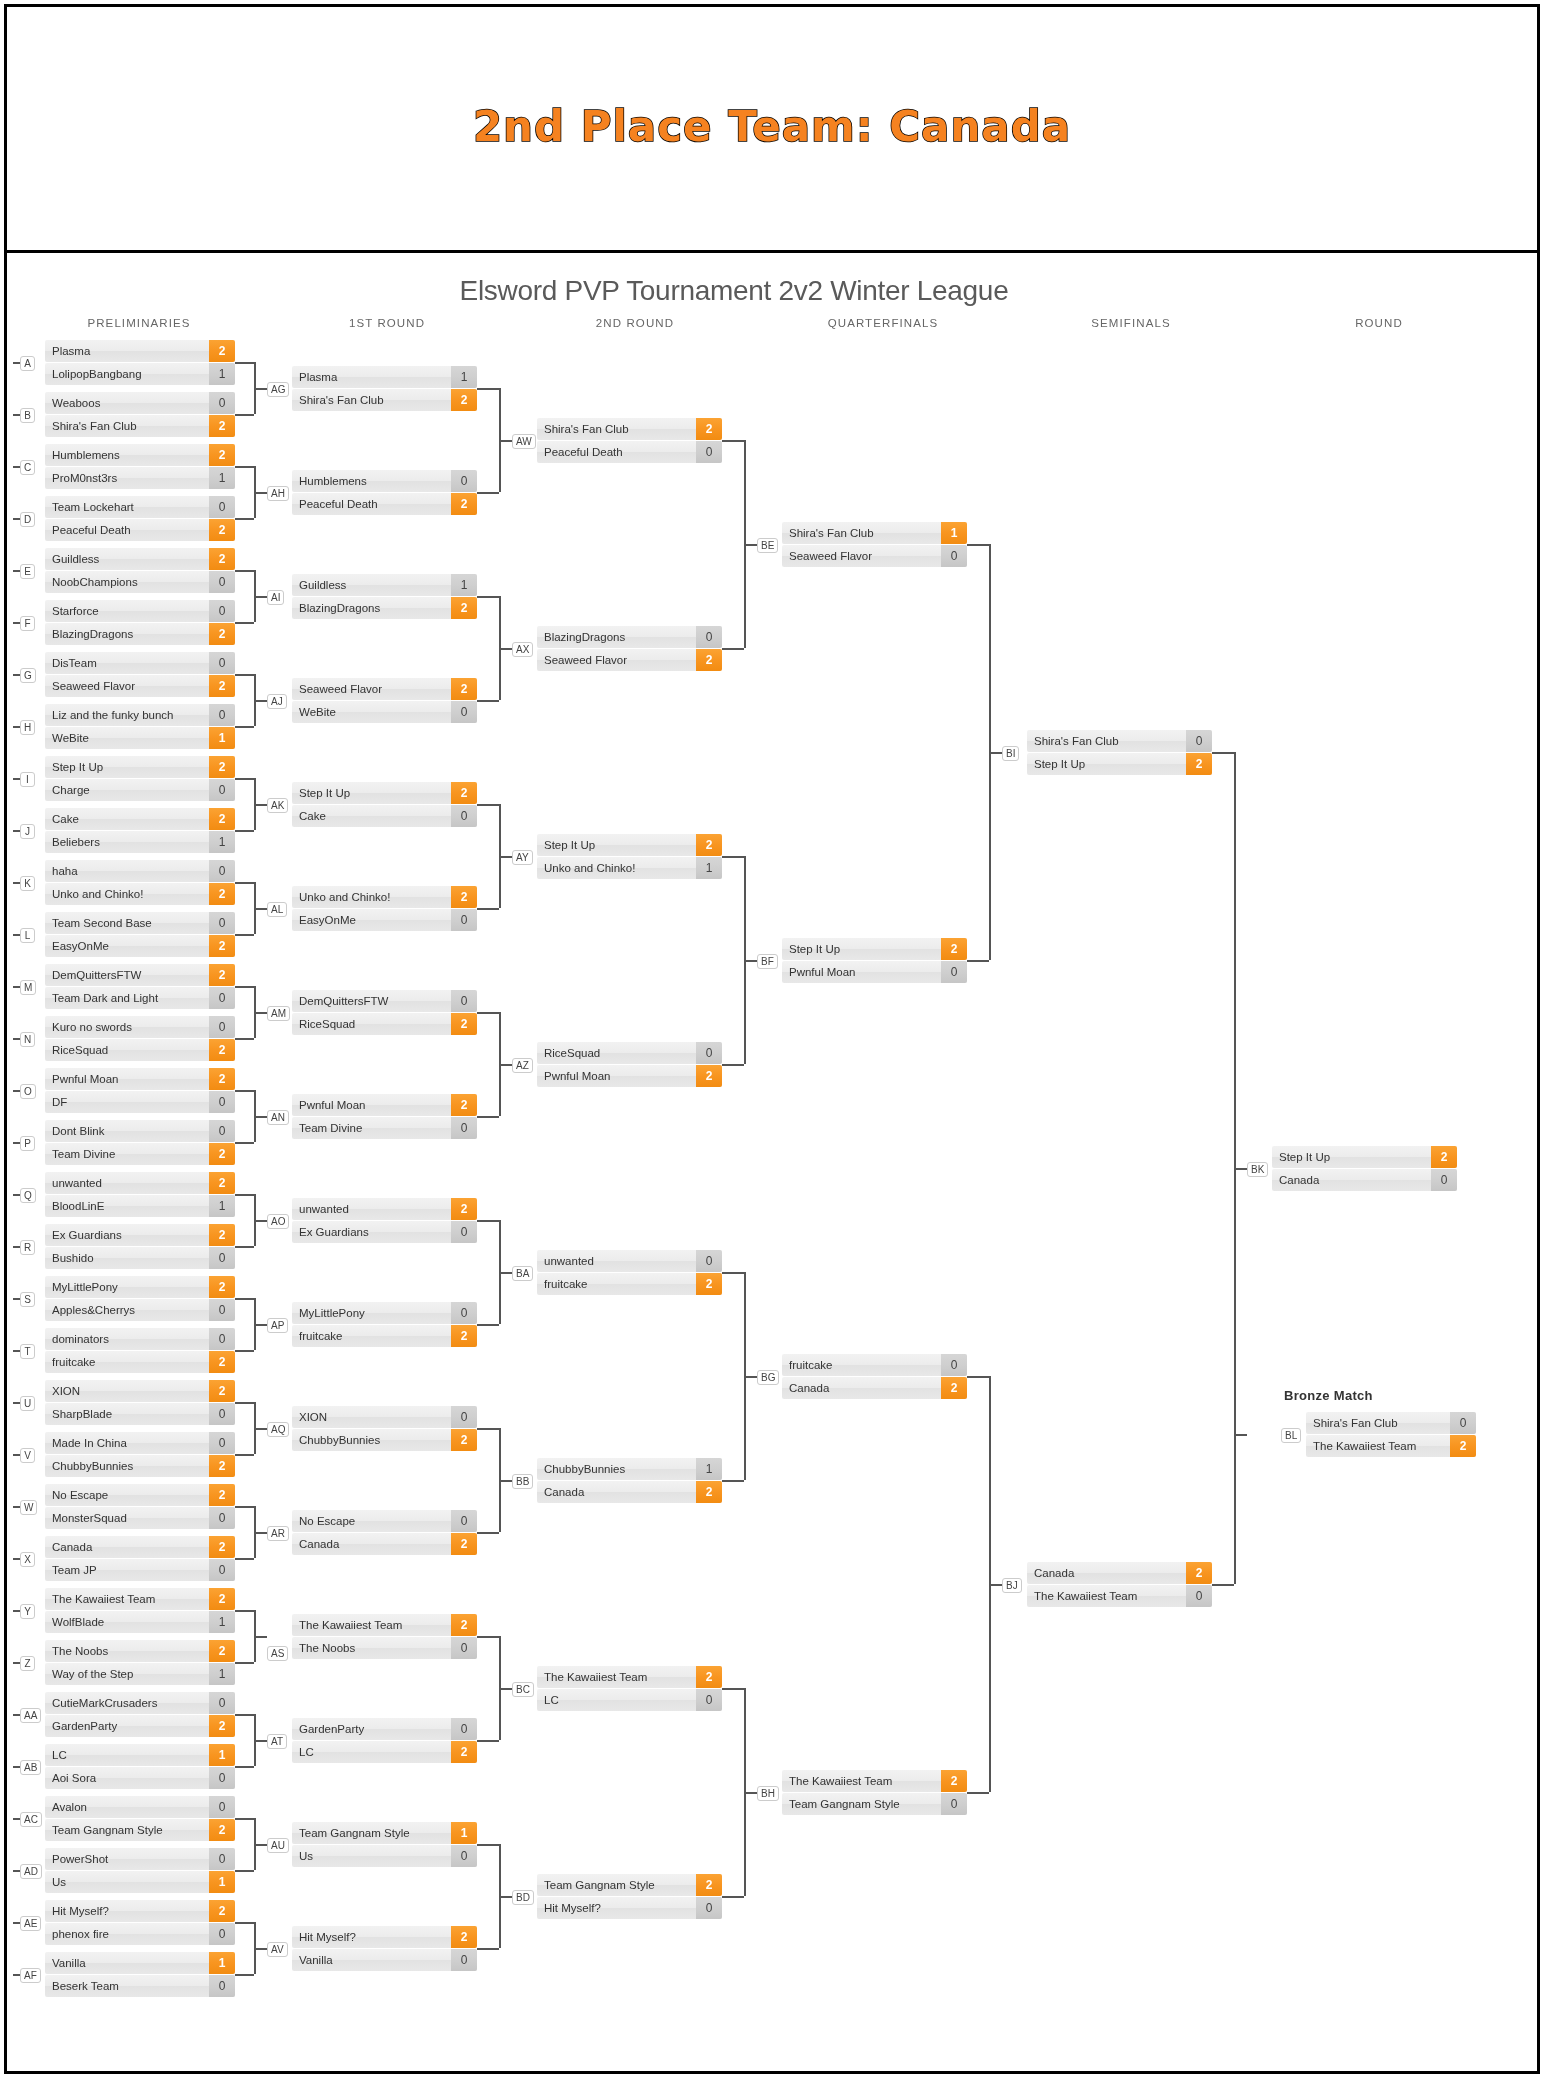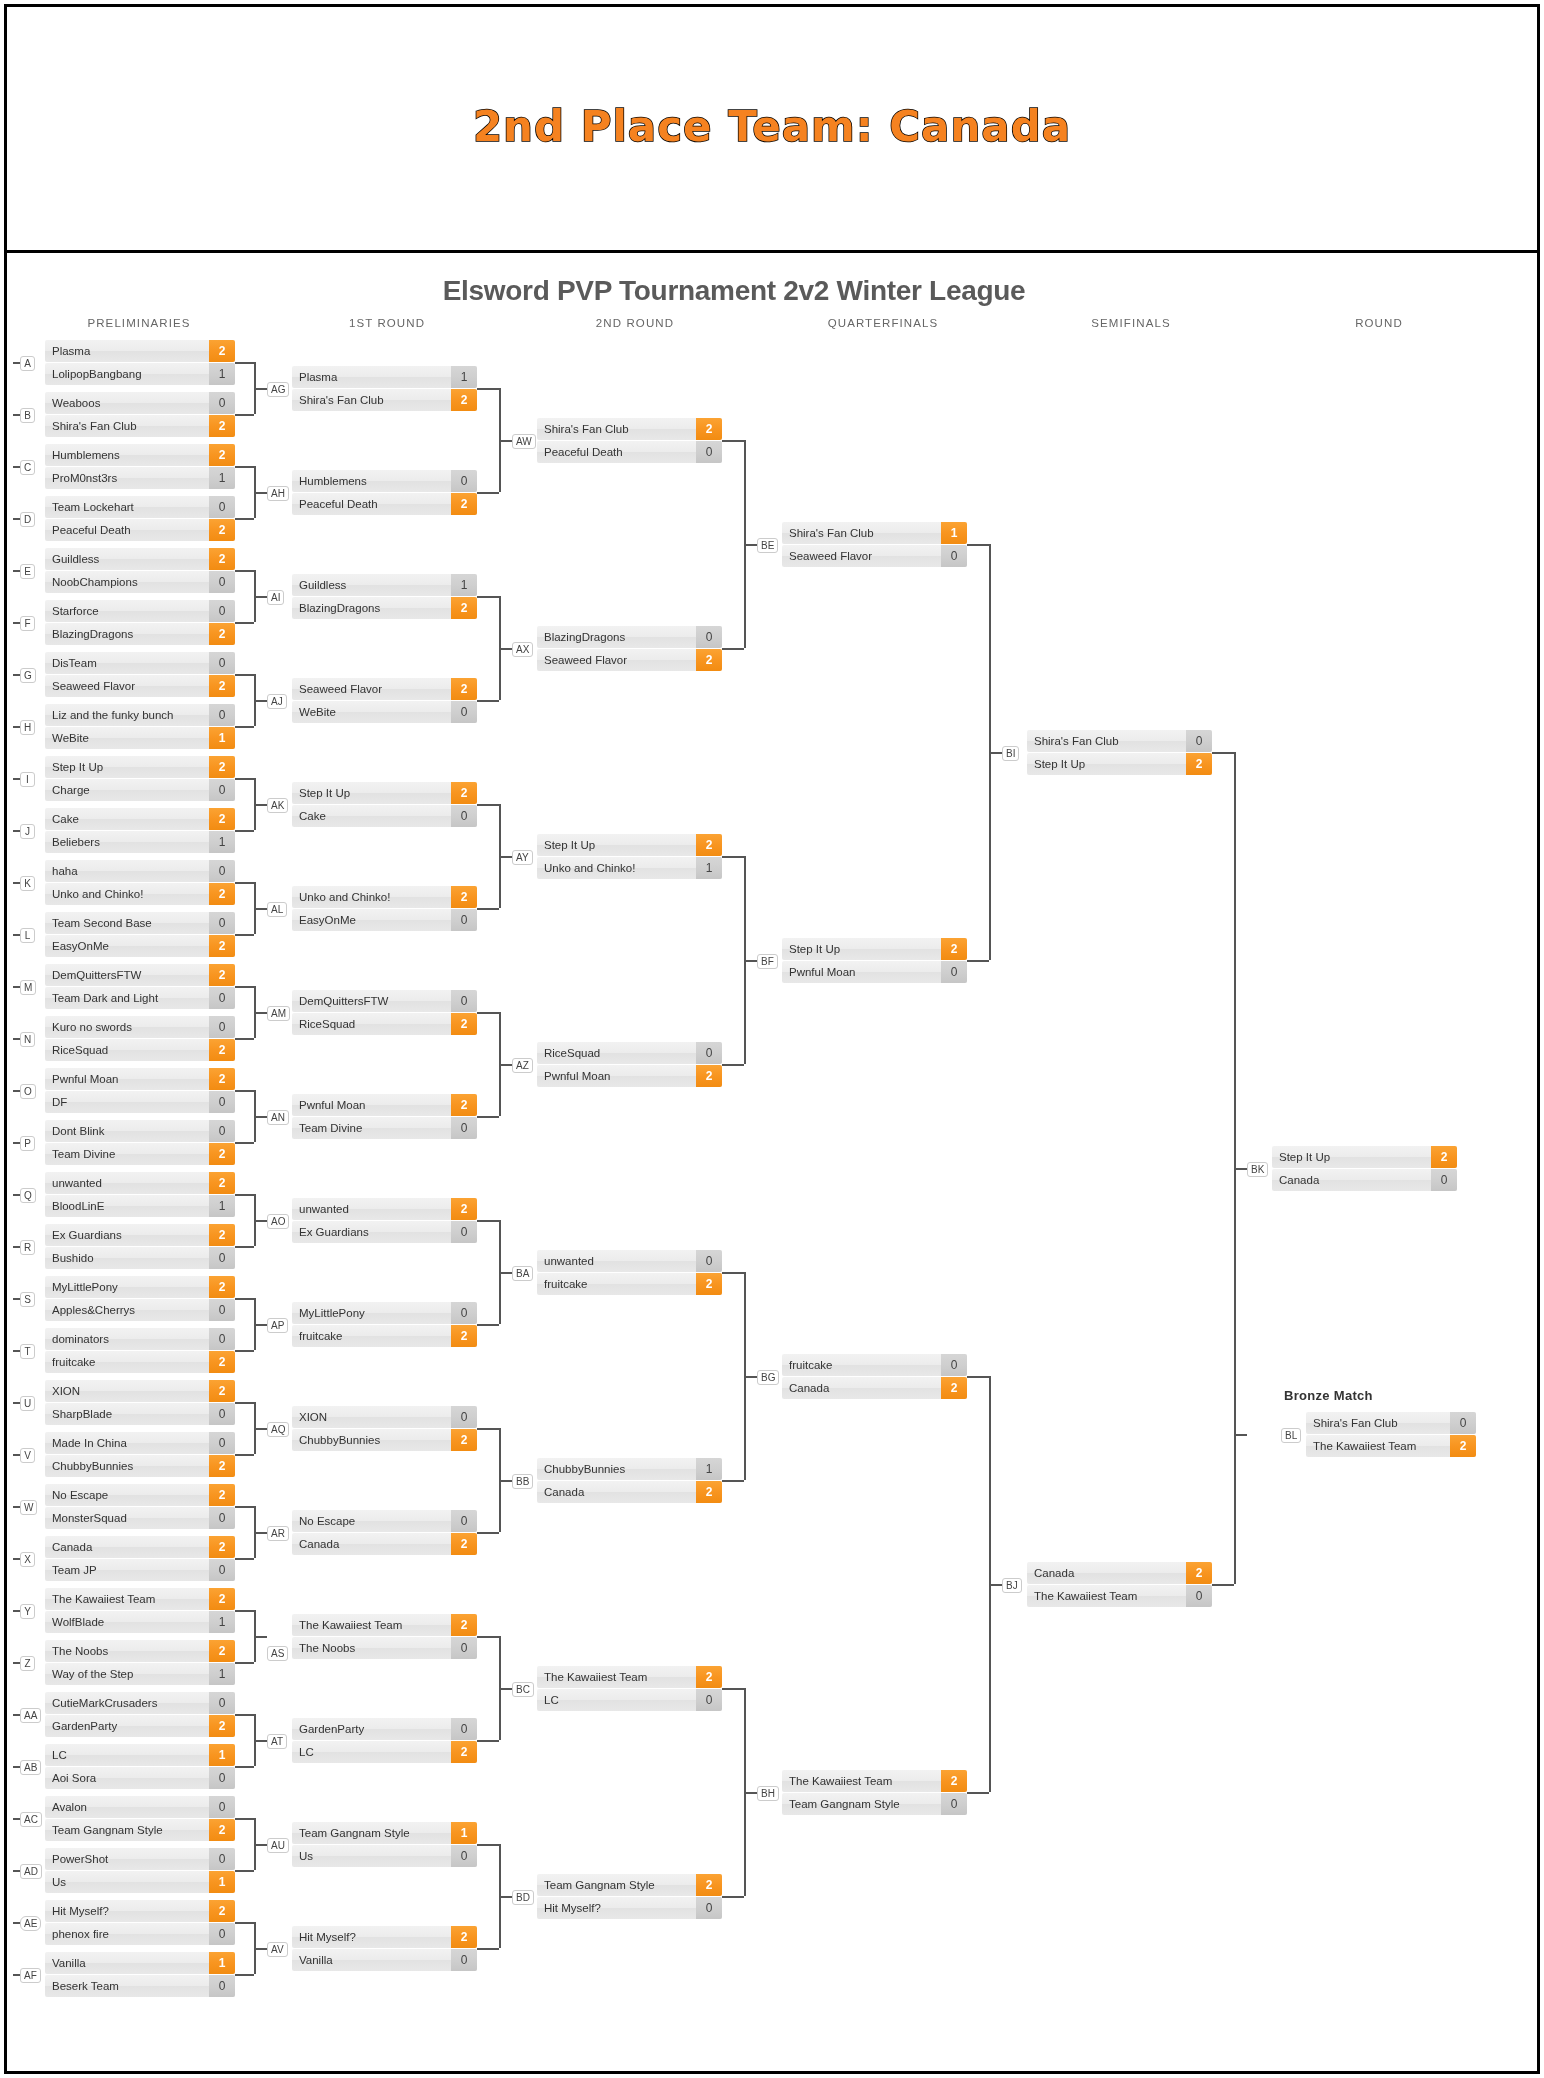--- a/index.html
+++ b/index.html
@@ -47,21 +47,21 @@
     position:relative;
     width:1530px;
     height:1818px;
     background:#fff;
   }
   #chart-title {
     position:absolute;
     top:22px; left:0; width:1454px;
     text-align:center;
     font-size:28px;
-    font-weight:bold;
+    font-weight:normal;
     color:#5a5a5a;
     letter-spacing:-0.3px;
   }
 
   .round-label {
     position:absolute;
     font-size:11.5px;
     letter-spacing:1.1px;
     color:#666;
     text-align:right;
@@ -685,21 +685,21 @@
         <div class="match" style="left: 38px; top: 1647px; width: 190px;">
           <div class="slot win">
             <span class="nm">Hit Myself?</span>
             <span class="sc">2</span>
           </div>
           <div class="slot">
             <span class="nm">phenox fire</span>
             <span class="sc">0</span>
           </div>
         </div>
-        <div class="mid" style="left: 13px; top: 1663px; border-radius: 6px;">AE</div>
+        <div class="mid" style="left: 13px; top: 1663px;">AE</div>
         <div class="match" style="left: 38px; top: 1699px; width: 190px;">
           <div class="slot win">
             <span class="nm">Vanilla</span>
             <span class="sc">1</span>
           </div>
           <div class="slot">
             <span class="nm">Beserk Team</span>
             <span class="sc">0</span>
           </div>
         </div>

